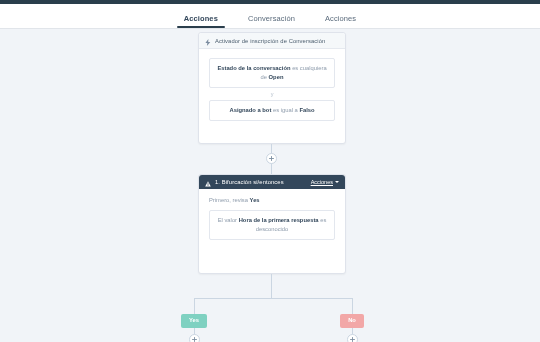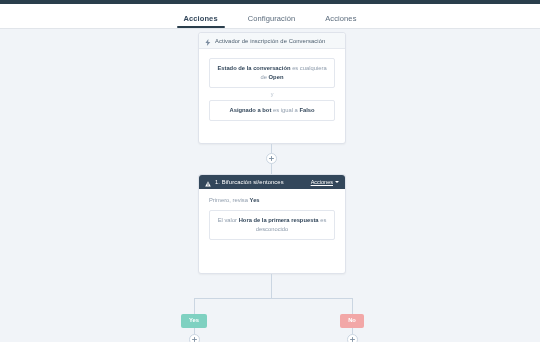--- a/index.html
+++ b/index.html
@@ -103,21 +103,21 @@
 </head>
 <body>
 
 <div class="app">
 
   <div class="topstrip"></div>
 
   <div class="headerbar">
     <div class="tabs">
       <div class="tab active">Acciones</div>
-      <div class="tab">Configuración</div>
+      <div class="tab">Conversación</div>
       <div class="tab">Acciones</div>
     </div>
   </div>
 
   <div class="canvas">
 
     <div class="card trigger-card">
       <div class="trigger-head">
         <span class="bolt">
           <svg width="6" height="7" viewBox="0 0 6 7" aria-hidden="true">

